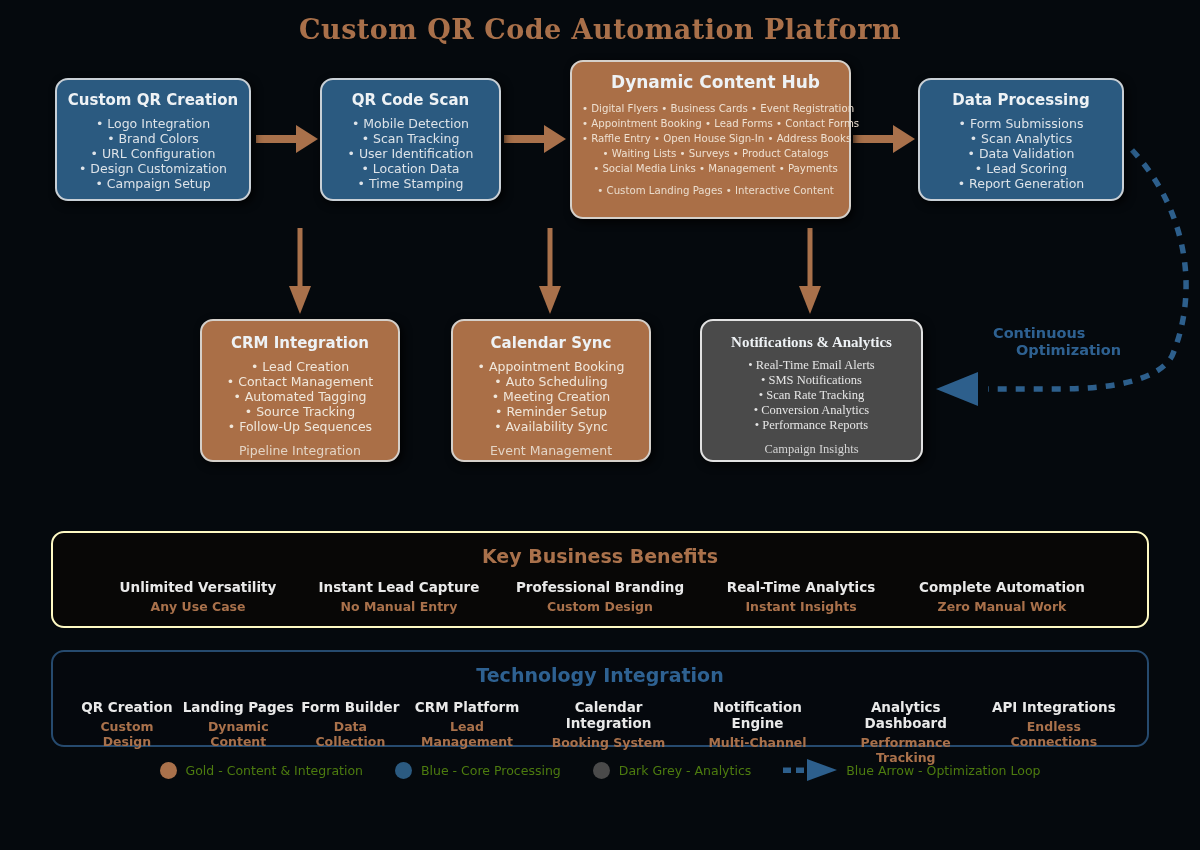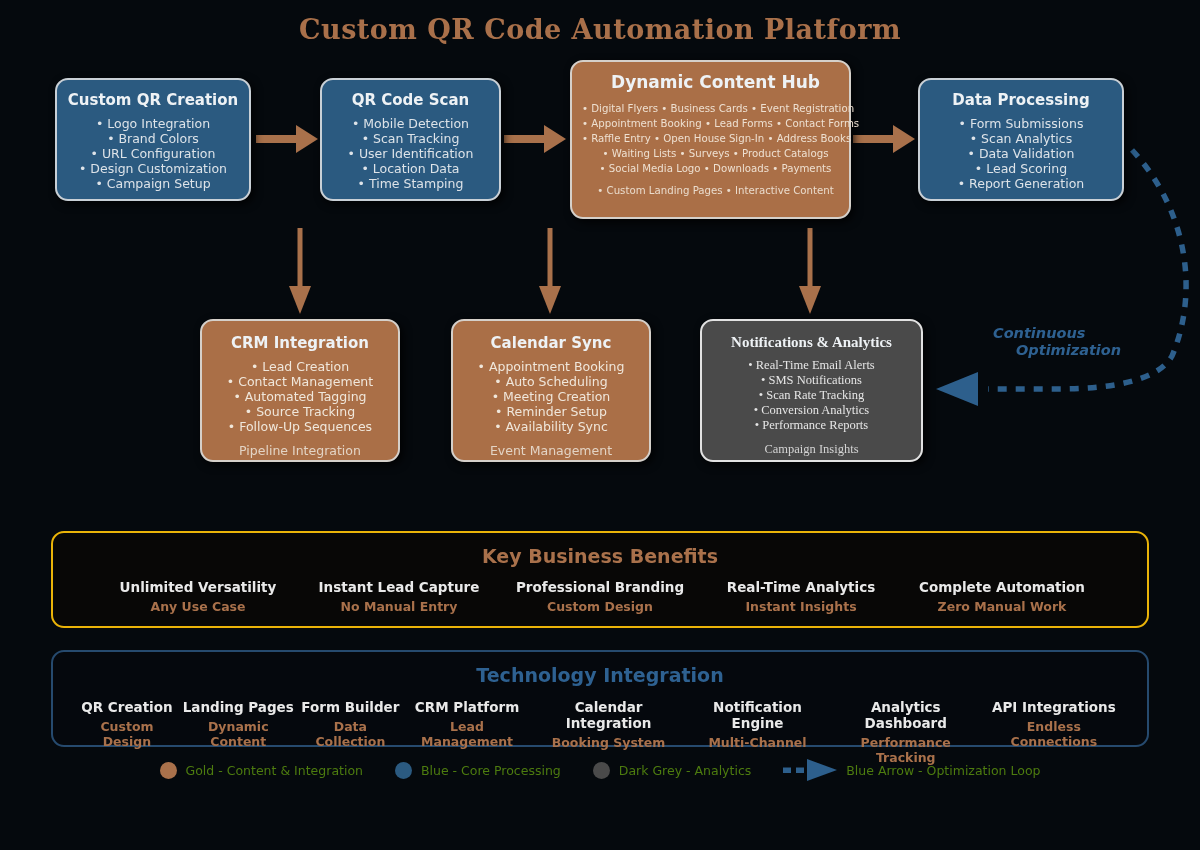--- a/index.html
+++ b/index.html
@@ -42,29 +42,29 @@
   .box-footer { margin-top: 9px; font-size: 12.5px; }
   .box.gold .box-footer { color: #e3d4c5; }
   .box.grey .box-footer { color: #d4d4d4; }
   .box.hub { padding-top: 10px; padding-left: 10px; }
   .box.hub .box-title { font-size: 17px; margin-bottom: 9px; }
   .box.hub .bi { font-size: 10.2px; line-height: 15px; color: #eee0d1; white-space: nowrap; }
   .box.hub .box-footer { margin-top: 9px; font-size: 10.2px; color: #eadccd; white-space: nowrap; }
   .row2 { padding-top: 13px; }
   .opt-label {
     position: absolute; left: 993px; top: 325px; width: 160px;
-    font-size: 14.5px; font-weight: bold; font-style: italic;
+    font-size: 14.5px; font-weight: bold; 
     color: #2e6191; line-height: 17px;
   }
   .opt-label .l2 { padding-left: 23px; }
   .panel {
     position: absolute; left: 51px; width: 1098px; height: 97px;
     border-radius: 13px;
   }
-  .panel-benefits { top: 531px; border: 2px solid #eab308; background: #080706; }
+  .panel-benefits { top: 531px; border: 2px solid #fef9c3; background: #080706; }
   .panel-tech { top: 650px; border: 2px solid #264a6e; background: #05080d; }
   .panel-title {
     text-align: center; font-size: 19px; font-weight: bold;
     margin-top: 12px;
   }
   .panel-benefits .panel-title { color: #a9714b; }
   .panel-tech .panel-title { color: #2e6191; }
   .benefit-row {
     width: 1004px; margin: 12px auto 0 auto;
     display: flex; justify-content: space-between;
@@ -145,21 +145,21 @@
   <div class="bi">• Location Data</div>
   <div class="bi">• Time Stamping</div>
 </div>
 
 <div class="box gold hub" style="left:570px; top:60px; width:281px; height:159px;">
   <div class="box-title">Dynamic Content Hub</div>
   <div class="bi">• Digital Flyers • Business Cards • Event Registration</div>
   <div class="bi">• Appointment Booking • Lead Forms • Contact Forms</div>
   <div class="bi">• Raffle Entry • Open House Sign-In • Address Books</div>
   <div class="bi">• Waiting Lists • Surveys • Product Catalogs</div>
-  <div class="bi">• Social Media Logo • Downloads • Payments</div>
+  <div class="bi">• Social Media Links • Management • Payments</div>
   <div class="box-footer">• Custom Landing Pages • Interactive Content</div>
 </div>
 
 <div class="box blue" style="left:918px; top:78px; width:206px; height:123px;">
   <div class="box-title">Data Processing</div>
   <div class="bi">• Form Submissions</div>
   <div class="bi">• Scan Analytics</div>
   <div class="bi">• Data Validation</div>
   <div class="bi">• Lead Scoring</div>
   <div class="bi">• Report Generation</div>

